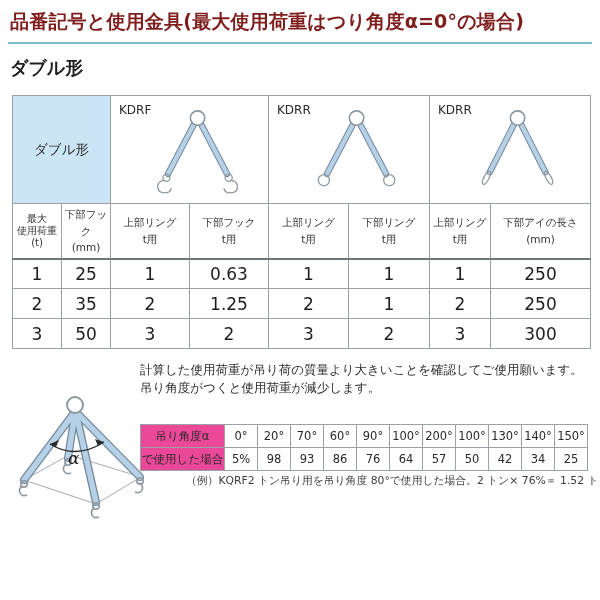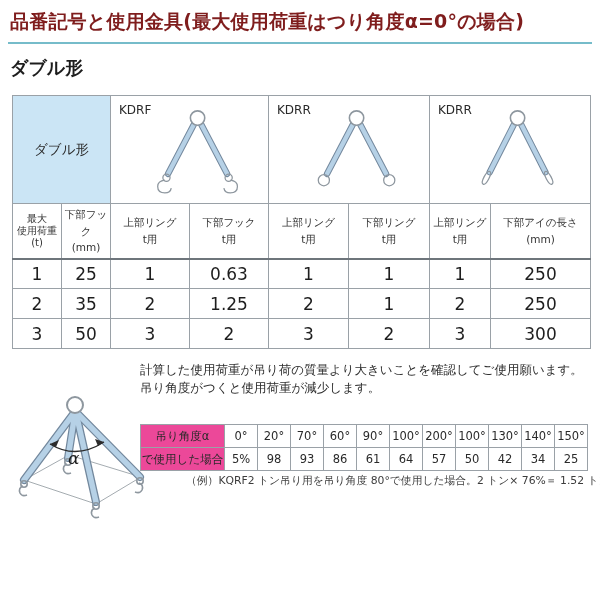--- a/index.html
+++ b/index.html
@@ -246,21 +246,21 @@
       <td class="val">130°</td>
       <td class="val">140°</td>
       <td class="val">150°</td>
     </tr>
     <tr>
       <th class="lbl">で使用した場合</th>
       <td class="val">5%</td>
       <td class="val">98</td>
       <td class="val">93</td>
       <td class="val">86</td>
-      <td class="val">61</td>
+      <td class="val">76</td>
       <td class="val">64</td>
       <td class="val">57</td>
       <td class="val">50</td>
       <td class="val">42</td>
       <td class="val">34</td>
       <td class="val">25</td>
     </tr>
   </tbody>
     </table>
 

